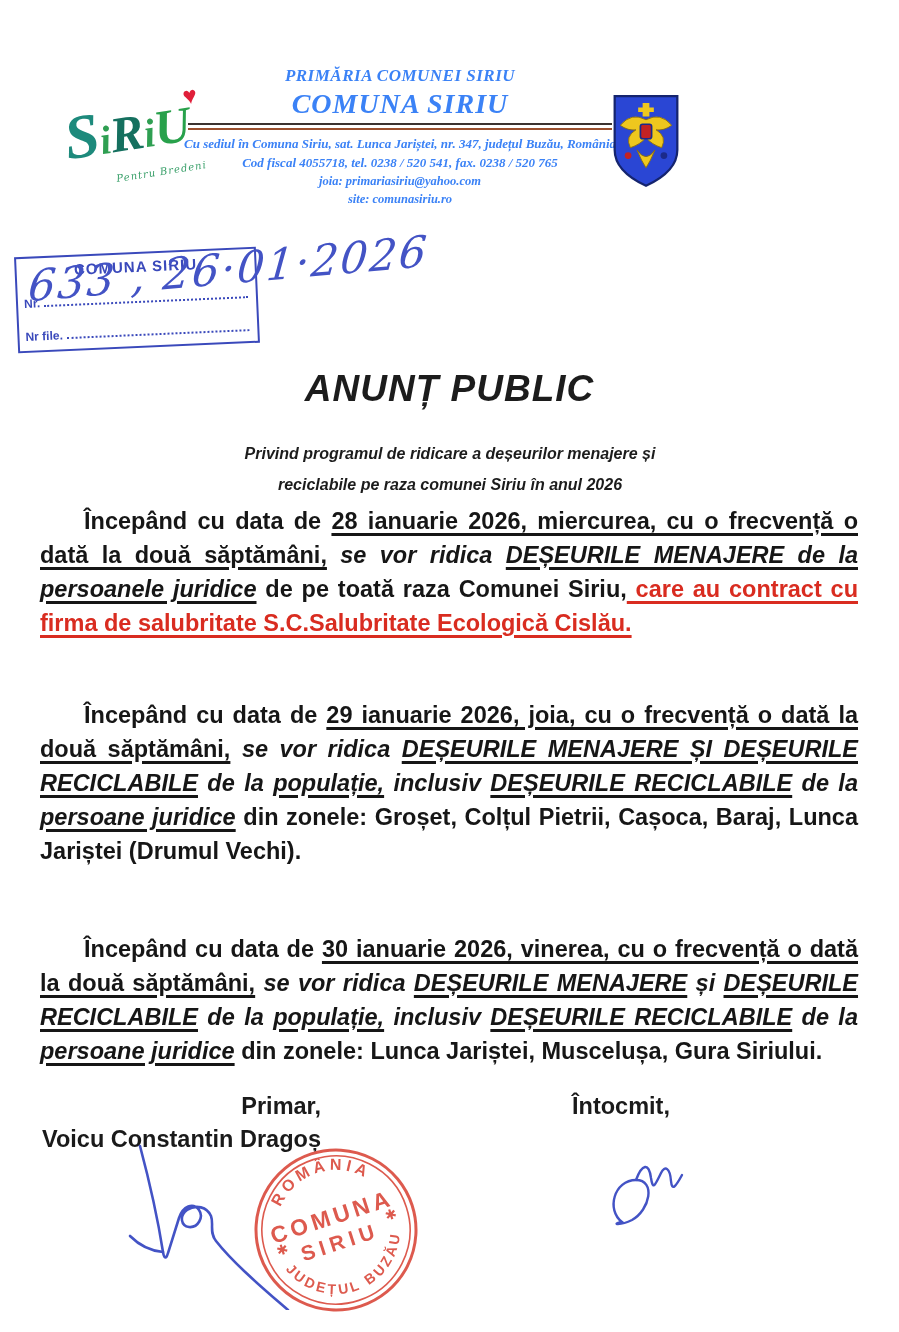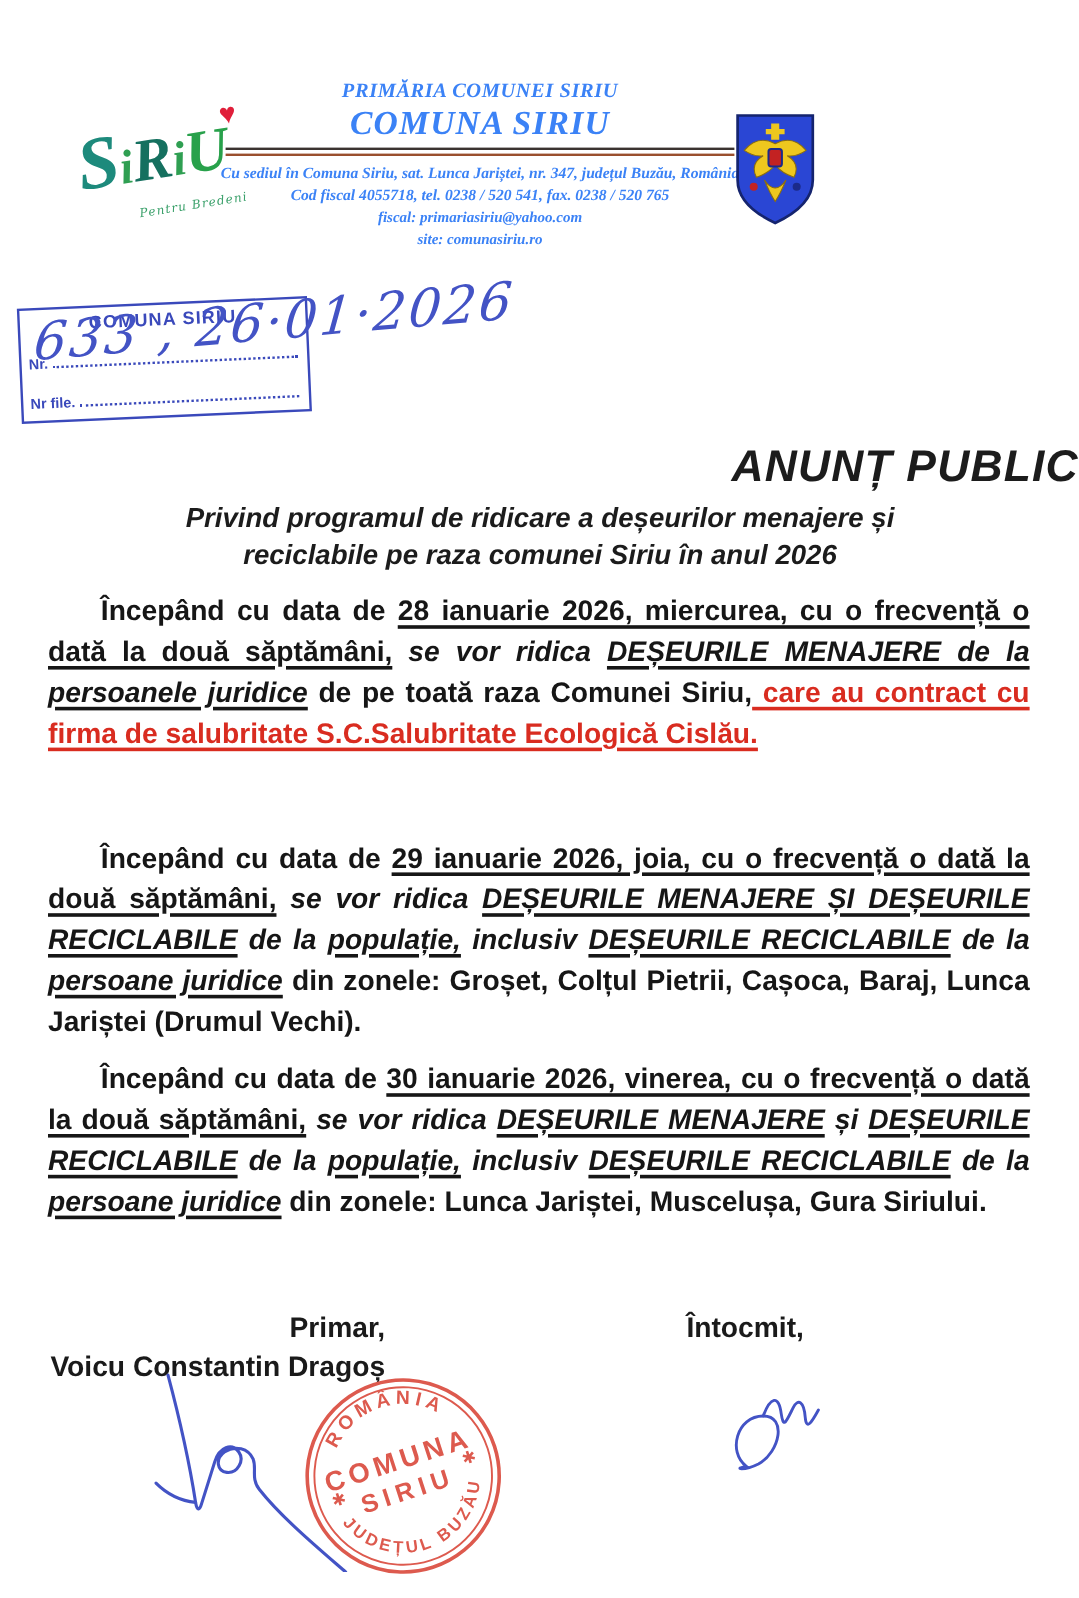--- a/index.html
+++ b/index.html
@@ -35,27 +35,27 @@
     border:2px solid #3a49bb;transform:rotate(-2.5deg);color:#3a49bb;}
   .regbox .rtitle{text-align:center;font-weight:bold;font-size:15px;letter-spacing:1px;margin-top:4px;}
   .regrow{display:flex;align-items:flex-end;margin:0 6px;font-size:12px;font-weight:bold;}
   .regrow .leader{flex:1;border-bottom:2px dotted #3a49bb;margin:0 2px 3px 4px;height:12px;}
   .regrow.first{margin-top:14px;}
   .regrow.second{margin-top:16px;}
   .reg-hand{position:absolute;left:28px;top:248px;width:300px;
     font-family:"DejaVu Serif",serif;font-style:italic;font-size:43px;color:#4353c5;
     transform:rotate(-5deg) skewX(-10deg);letter-spacing:2px;white-space:nowrap;}
   
-  .doc-title{position:absolute;left:0;top:368px;width:100%;text-align:right;
+  .doc-title{position:absolute;left:0;top:368px;width:100%;text-align:center;
     font-size:37px;font-weight:bold;font-style:italic;letter-spacing:1px;color:#1c1c1c;}
-  .doc-subtitle{position:absolute;left:60px;top:416px;width:780px;text-align:center;
-    font-size:23px;font-weight:bold;font-style:italic;line-height:31px;color:#1c1c1c;}
+  .doc-subtitle{position:absolute;left:60px;top:438px;width:780px;text-align:center;
+    font-size:16px;font-weight:bold;font-style:italic;line-height:31px;color:#1c1c1c;}
   .body-par{position:absolute;left:40px;width:818px;margin:0;text-align:justify;
     font-size:23.5px;font-weight:bold;line-height:34px;text-indent:44px;color:#161616;}
-  .p1{top:492px;} .p2{top:698px;} .p3{top:882px;}
+  .p1{top:504px;} .p2{top:698px;} .p3{top:932px;}
   .i{font-style:italic;}
   .u{text-decoration:underline;text-decoration-thickness:2.5px;text-underline-offset:4px;}
   .red{color:#d92c20;}
   
   .sig{position:absolute;top:1090px;font-size:23.5px;font-weight:bold;line-height:33px;color:#1a1a1a;text-align:right;}
   .sig.left{left:42px;} .sig.right{left:572px;}
   .scribble{position:absolute;}
   .scribble.left{left:100px;top:1140px;}
   .scribble.right{left:602px;top:1158px;}
   .roundstamp{position:absolute;left:248px;top:1142px;}
@@ -70,21 +70,21 @@
   </div>
   <div class="logo-slogan">Pentru Bredeni</div>
 </div>
 
 <div class="hdr-center">
   <div class="hdr-small">PRIMĂRIA COMUNEI SIRIU</div>
   <div class="hdr-big">COMUNA SIRIU</div>
   <div class="hdr-rule"></div>
   <div class="hdr-addr">Cu sediul în Comuna Siriu, sat. Lunca Jariștei, nr. 347, județul Buzău, România</div>
   <div class="hdr-addr">Cod fiscal 4055718, tel. 0238 / 520 541, fax. 0238 / 520 765</div>
-  <div class="hdr-contact">fiscal: primariasiriu@yahoo.com</div>
+  <div class="hdr-contact">joia: primariasiriu@yahoo.com</div>
   <div class="hdr-contact">site: comunasiriu.ro</div>
 </div>
 
 <div class="coat">
   <svg width="68" height="94" viewBox="0 0 60 84">
     <path d="M2,2 H58 V50 Q58,69 30,82 Q2,69 2,50 Z" fill="#2a46d4" stroke="#15246e" stroke-width="2"></path>
     <path d="M27,8 h6 v4 h4 v4 h-4 v4 h-6 v-4 h-4 v-4 h4 Z" fill="#eec71e"></path>
     <path d="M7,28 Q17,16 30,23 Q43,16 53,28 Q46,33 39,32 Q49,38 44,48 Q35,45 30,39 Q25,45 16,48 Q11,38 21,32 Q14,33 7,28 Z" fill="#eec71e" stroke="#8a6d10" stroke-width="0.8"></path>
     <rect x="25" y="27" width="10" height="13" rx="2" fill="#c32222" stroke="#1b2a8a" stroke-width="1.5"></rect>
     <path d="M22,50 Q30,62 38,50 Q34,60 30,66 Q26,60 22,50 Z" fill="#eec71e" stroke="#8a6d10" stroke-width="0.8"></path>

